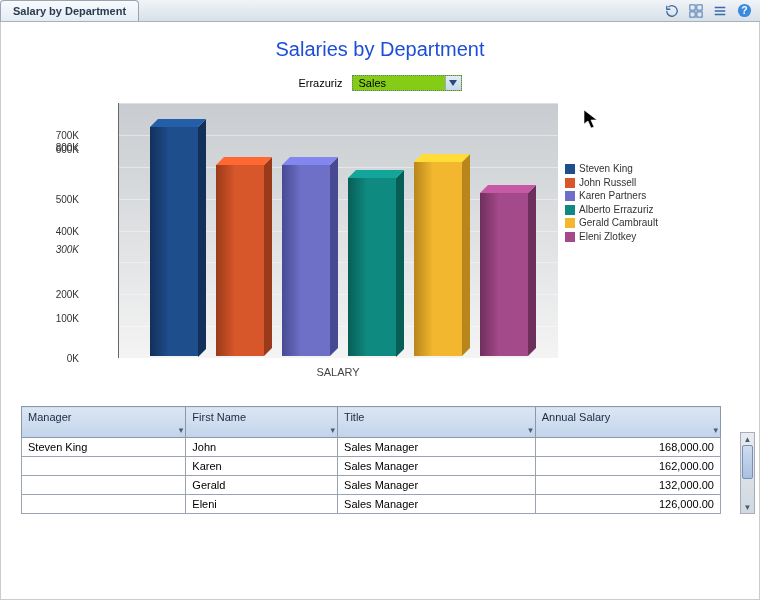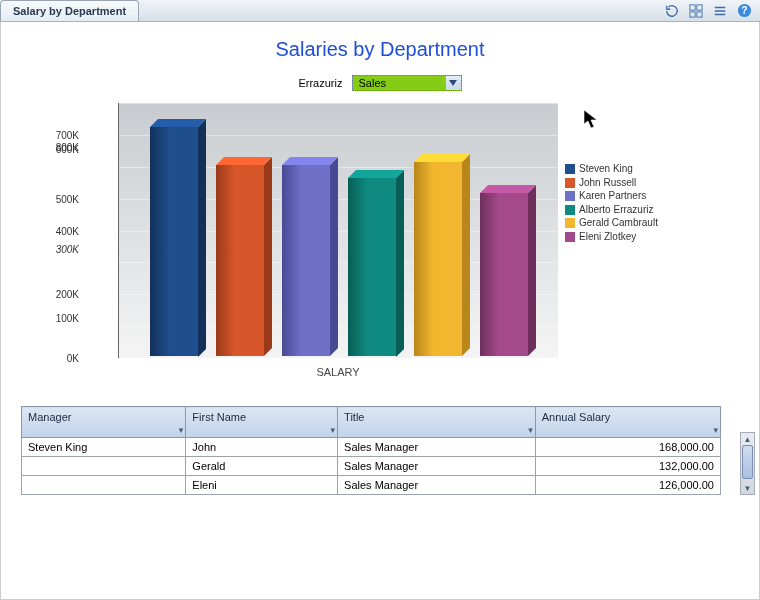--- a/index.html
+++ b/index.html
@@ -205,20 +205,26 @@
           </thead>
   <tbody id="tbody">
             <tr>
               <td>Steven King</td>
               <td>John</td>
               <td>Sales Manager</td>
               <td class="num">168,000.00</td>
             </tr>
             <tr>
               <td></td>
+              <td>Karen</td>
+              <td>Sales Manager</td>
+              <td class="num">162,000.00</td>
+            </tr>
+            <tr>
+              <td></td>
               <td>Gerald</td>
               <td>Sales Manager</td>
               <td class="num">132,000.00</td>
             </tr>
             <tr>
               <td></td>
               <td>Eleni</td>
               <td>Sales Manager</td>
               <td class="num">126,000.00</td>
             </tr>

